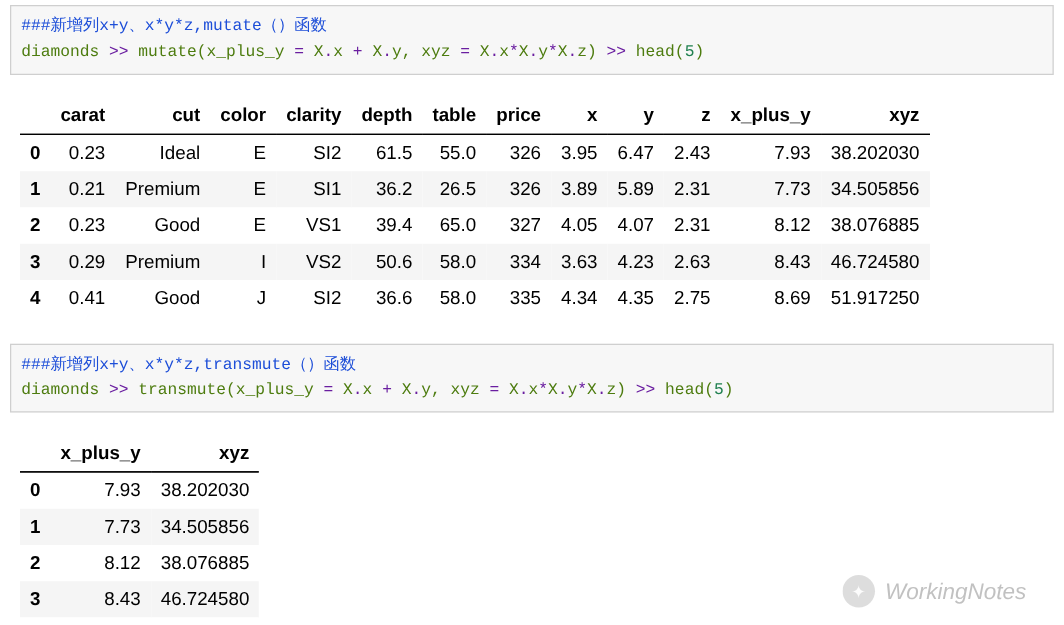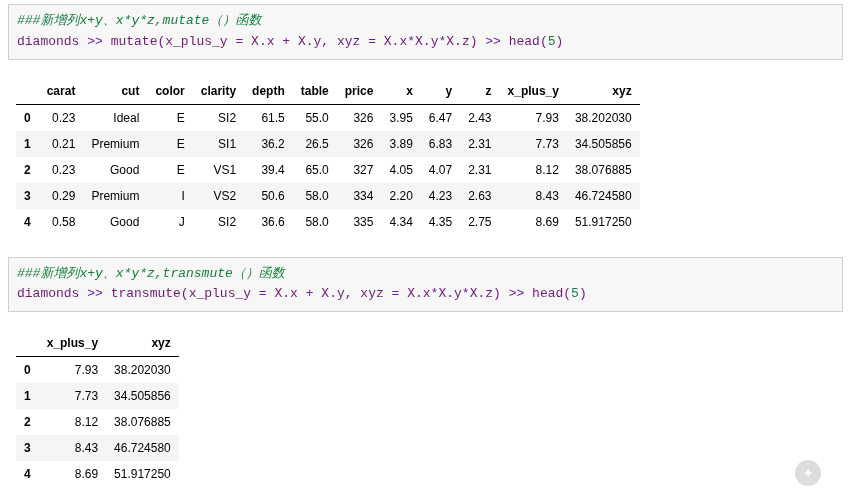--- a/index.html
+++ b/index.html
@@ -14,29 +14,29 @@
   }
   .code-cell {
     border: 1px solid #cfcfcf;
     background: #f7f7f7;
     padding: 6px 8px;
     font-family: "Courier New", monospace;
     font-size: 13px;
     line-height: 1.6;
     white-space: pre;
   }
-  .c-comment { color: #15803d; font-style: italic; }
+  .c-comment { color: #1d4ed8; }
   .c-op      { color: #6a1ea0; }
-  .c-plain   { color: #701a75; }
+  .c-plain   { color: #4d7c0f; }
   .c-num     { color: #208050; }
 
   .tbl {
     border-collapse: collapse;
     margin: 18px 12px 22px 8px;
-    font-size: 12px;
+    font-size: 15px;
   }
   .tbl th {
     text-align: right;
     font-weight: bold;
     padding: 6px 8px;
     border-bottom: 1px solid #000;
   }
   .tbl td, .tbl th.rowhdr {
     text-align: right;
     padding: 6px 8px;
@@ -123,21 +123,21 @@
       <tr>
         <th class="rowhdr">1</th>
         <td>0.21</td>
         <td>Premium</td>
         <td>E</td>
         <td>SI1</td>
         <td>36.2</td>
         <td>26.5</td>
         <td>326</td>
         <td>3.89</td>
-        <td>6.83</td>
+        <td>5.89</td>
         <td>2.31</td>
         <td>7.73</td>
         <td>34.505856</td>
       </tr>
       <tr>
         <th class="rowhdr">2</th>
         <td>0.23</td>
         <td>Good</td>
         <td>E</td>
         <td>VS1</td>
@@ -152,29 +152,29 @@
       </tr>
       <tr>
         <th class="rowhdr">3</th>
         <td>0.29</td>
         <td>Premium</td>
         <td>I</td>
         <td>VS2</td>
         <td>50.6</td>
         <td>58.0</td>
         <td>334</td>
-        <td>2.20</td>
+        <td>3.63</td>
         <td>4.23</td>
         <td>2.63</td>
         <td>8.43</td>
         <td>46.724580</td>
       </tr>
       <tr>
         <th class="rowhdr">4</th>
-        <td>0.58</td>
+        <td>0.41</td>
         <td>Good</td>
         <td>J</td>
         <td>SI2</td>
         <td>36.6</td>
         <td>58.0</td>
         <td>335</td>
         <td>4.34</td>
         <td>4.35</td>
         <td>2.75</td>
         <td>8.69</td>
@@ -218,13 +218,14 @@
       <tr>
         <th class="rowhdr">4</th>
         <td>8.69</td>
         <td>51.917250</td>
       </tr>
     </tbody>
 </table>
 
 <div class="watermark">
   <span class="wicon">✦</span>
+  <span>WorkingNotes</span>
 </div>
 
 </body></html>

